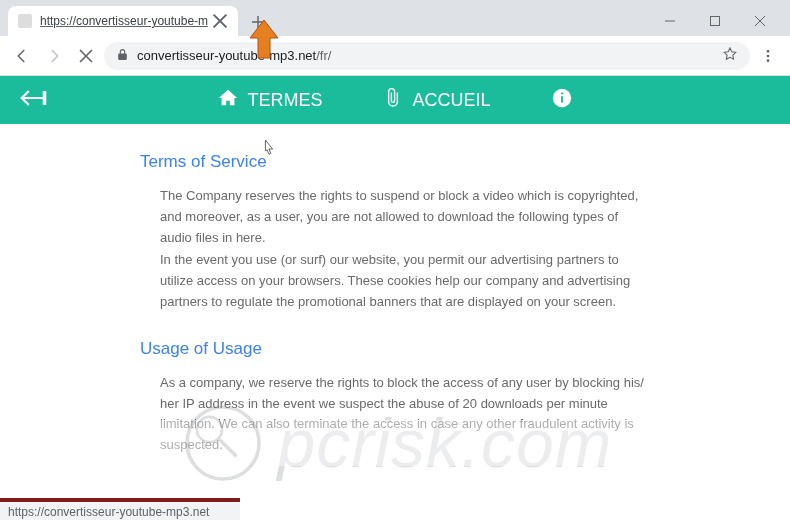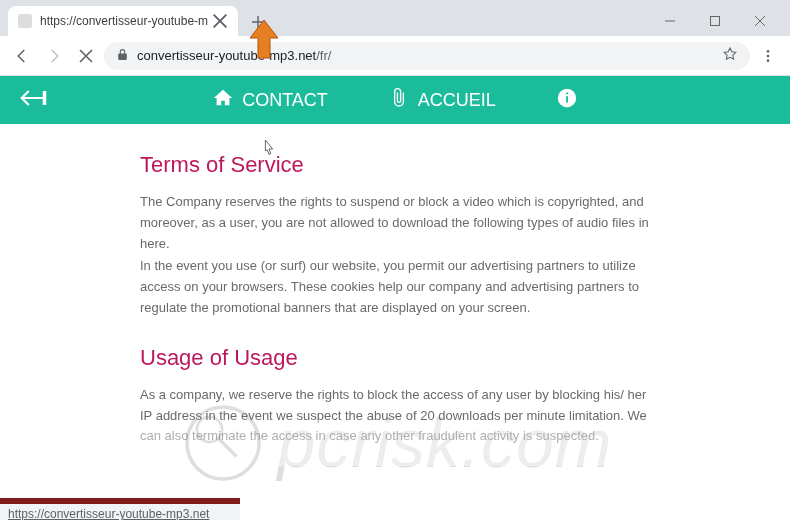--- a/index.html
+++ b/index.html
@@ -2,21 +2,21 @@
 <html><head>
 <meta charset="utf-8">
 <style>
   * { margin: 0; padding: 0; box-sizing: border-box; font-family: "Segoe UI", Arial, sans-serif; }
   body { width: 790px; height: 520px; overflow: hidden; background: #fff; position: relative; }
   .win-btn { width: 45px; height: 30px; display: flex; align-items: center; justify-content: center; color: #666; cursor: pointer; }
   .win-btn svg { width: 10px; height: 10px; }
   
   
   .tab-strip { height: 36px; background: #dee1e6; display: flex; align-items: flex-end; padding: 6px 8px 0 8px; }
-  .tab { background: #fff; height: 30px; min-width: 200px; border-radius: 8px 8px 0 0; display: flex; align-items: center; padding: 8px 10px; font-size: 12px; color: #5f6368; position: relative; }
+  .tab { background: #fff; height: 30px; min-width: 200px; border-radius: 8px 8px 0 0; display: flex; align-items: center; padding: 8px 10px; font-size: 12px; color: #5f6368; position: relative; text-decoration: underline; }
   .tab-favicon { width: 14px; height: 14px; background: #ddd; border-radius: 2px; margin-right: 8px; }
   .tab-title { flex: 1; white-space: nowrap; overflow: hidden; text-overflow: ellipsis; font-size: 12px; color: #3c4043; }
   .tab-close { width: 16px; height: 16px; display: flex; align-items: center; justify-content: center; color: #5f6368; border-radius: 50%; cursor: pointer; margin-left: 4px; }
   .new-tab { width: 28px; height: 28px; display: flex; align-items: center; justify-content: center; color: #5f6368; cursor: pointer; margin-left: 6px; border-radius: 50%; }
   
   
   .toolbar { height: 40px; background: #fff; border-bottom: 1px solid #e0e0e0; display: flex; align-items: center; padding: 0 8px; gap: 4px; }
   .nav-btn { width: 28px; height: 28px; display: flex; align-items: center; justify-content: center; color: #5f6368; cursor: pointer; border-radius: 50%; }
   .nav-btn.disabled { color: #bdc1c6; }
   .omnibox { flex: 1; height: 28px; background: #f1f3f4; border-radius: 14px; display: flex; align-items: center; padding: 0 12px; gap: 8px; }
@@ -30,39 +30,39 @@
   .page { height: calc(520px - 32px - 36px - 40px - 22px); overflow: hidden; position: relative; }
   
   
   .site-nav { background: #1abc9c; height: 48px; display: flex; align-items: center; justify-content: center; gap: 60px; color: #fff; }
   .site-nav .nav-item { display: flex; align-items: center; gap: 8px; font-size: 18px; font-weight: 400; cursor: pointer; }
   .site-nav .nav-item svg { width: 22px; height: 22px; fill: #fff; }
   .site-nav .scroll-indicator { position: absolute; left: 20px; }
   .site-nav .scroll-indicator svg { width: 28px; height: 20px; fill: #fff; }
   
   .content-wrap { max-width: 510px; margin: 0 auto; padding: 28px 0 20px 0; color: #333; }
-  .section-title { font-size: 22px; font-weight: 400; color: #be185d; margin-bottom: 14px; }
+  .section-title { font-size: 17px; font-weight: 400; color: #3b82f6; margin-bottom: 14px; }
   .section-body { font-size: 13px; line-height: 1.6; color: #6a6a6a; margin-bottom: 26px; }
-  .section-body p { margin-bottom: 2px; }
+  .section-body p { margin-bottom: 2px; margin-left: 20px; }
   
   
   .cursor-overlay { position: absolute; left: 260px; top: 62px; pointer-events: none; z-index: 5; }
   .cursor-overlay svg { width: 18px; height: 22px; }
   
   
   .arrow-annot { position: absolute; left: 246px; top: 18px; z-index: 6; pointer-events: none; }
   
   
   .watermark { position: absolute; left: 0; right: 0; bottom: 22px; height: 110px; pointer-events: none; display: flex; align-items: center; justify-content: center; }
   .watermark-text { font-size: 68px; font-weight: 300; font-style: italic; color: rgba(120,125,130,0.25); letter-spacing: 1px; }
   .watermark-icon { width: 90px; height: 90px; margin-right: 10px; opacity: 0.25; }
   .watermark-band { position: absolute; left: 0; right: 0; top: 50%; height: 46px; transform: translateY(-50%); background: linear-gradient(rgba(255,255,255,0.45), rgba(255,255,255,0.45)); }
   
   
-  .status-bar { position: absolute; left: 0; bottom: 0; height: 22px; background: #f1f3f4; border-top: 6px solid #7f1d1d; font-size: 12px; color: #5f6368; padding: 3px 8px; min-width: 240px; text-decoration: underline; }
+  .status-bar { position: absolute; left: 0; bottom: 0; height: 22px; background: #f1f3f4; border-top: 4px solid #7f1d1d; font-size: 12px; color: #5f6368; padding: 3px 8px; min-width: 240px; }
 </style>
 </head>
 <body>
 
 <div class="tab-strip">
   <div class="tab">
     <div class="tab-favicon"></div>
     <span class="tab-title">https://convertisseur-youtube-m</span>
     <span class="tab-close">
       <svg viewBox="0 0 10 10">
@@ -141,21 +141,21 @@
           <path d="M10 2 L2 10 L10 18 M2 10 H28" stroke="#fff" stroke-width="2.5" fill="none"></path>
           <rect x="26" y="2" width="4" height="16" fill="#fff"></rect>
         </svg>
     </span>
     <div class="nav-item">
       <span>
         <svg viewBox="0 0 24 24">
             <path d="M12 3 L2 12h3v8h5v-5h4v5h5v-8h3z"></path>
           </svg>
       </span>
-      <span>CONTACT</span>
+      <span>TERMES</span>
     </div>
     <div class="nav-item">
       <span>
         <svg viewBox="0 0 24 24">
             <path fill="#fff" d="M16 6v10a4 4 0 0 1-8 0V5a2.5 2.5 0 0 1 5 0v10a1 1 0 0 1-2 0V6h-1.5v9a2.5 2.5 0 0 0 5 0V5a4 4 0 0 0-8 0v11a5.5 5.5 0 0 0 11 0V6H16z"></path>
           </svg>
       </span>
       <span>ACCUEIL</span>
     </div>
     <div class="nav-item">

